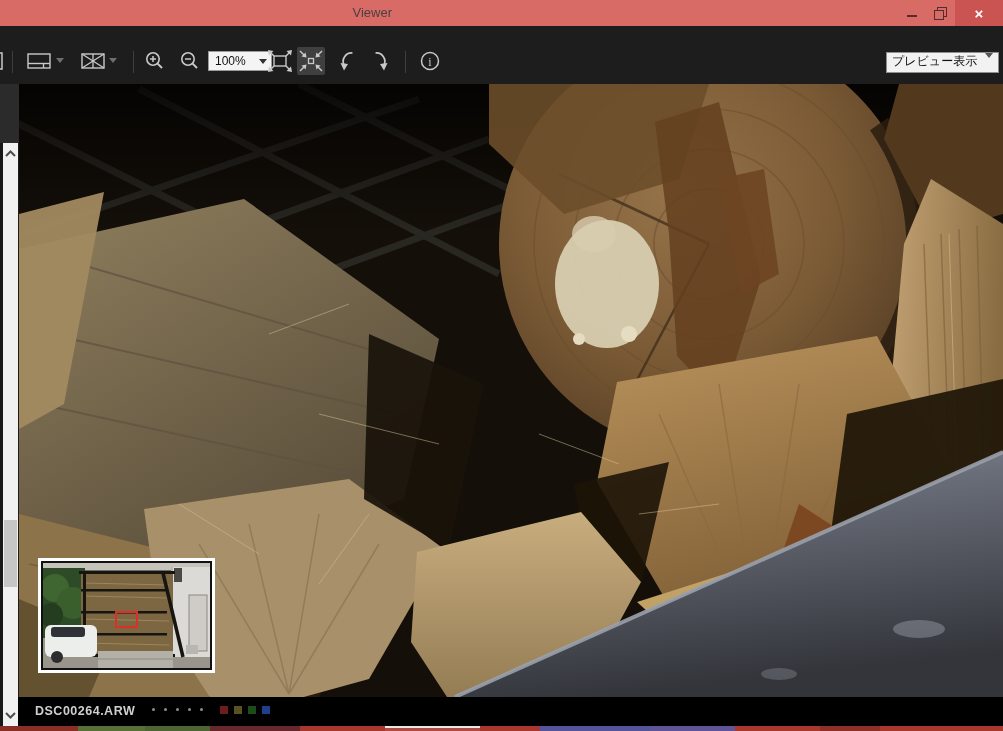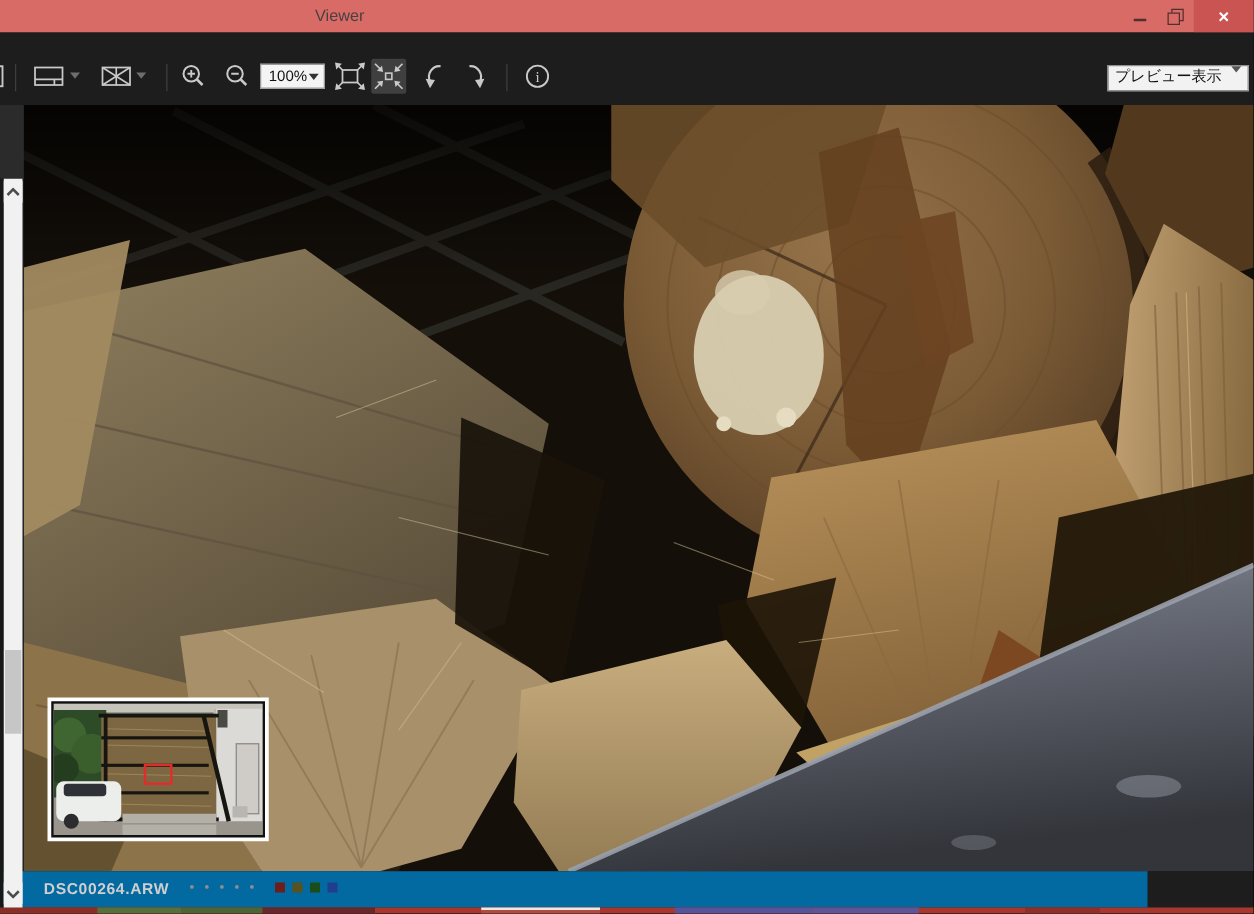--- a/index.html
+++ b/index.html
@@ -1,37 +1,37 @@
 <!DOCTYPE html>
 <html><head>
 <meta charset="utf-8">
 <style>
   html,body{margin:0;padding:0;background:#000;}
   #app{position:relative;width:1003px;height:731px;overflow:hidden;font-family:"Liberation Sans",sans-serif;background:#1d1d1d;}
 
   
   .titlebar{position:absolute;left:0;top:0;width:1003px;height:26px;background:#d96b67;}
-  .title-text{position:absolute;left:252px;top:5px;width:140px;text-align:left;font-size:13px;color:#4a4040;}
+  .title-text{position:absolute;left:252px;top:5px;width:140px;text-align:right;font-size:13px;color:#4a4040;}
   .win-btn{position:absolute;top:0;height:26px;display:flex;align-items:center;justify-content:center;}
   .btn-min{left:898px;width:28px;}
   .btn-min .bar{width:10px;height:2px;background:#50302e;margin-top:6px;}
   .btn-restore{left:926px;width:28px;}
   .restore-glyph{position:relative;width:12px;height:12px;}
   .restore-glyph .sq{position:absolute;width:8px;height:8px;border:1.5px solid #50302e;background:transparent;}
   .restore-glyph .sq.back{left:3px;top:0;}
   .restore-glyph .sq.front{left:0;top:3px;background:#d96b67;}
   .btn-close{left:955px;width:48px;background:#c95452;color:#fff;font-size:15px;font-weight:bold;}
 
   
   .toolbar{position:absolute;left:0;top:26px;width:1003px;height:58px;background:#1d1d1d;overflow:hidden;}
   .tb-btn{position:absolute;top:21px;width:28px;height:28px;display:flex;align-items:center;justify-content:center;border-radius:2px;}
   .tb-btn.active{background:#3f3f3f;}
   .sep{position:absolute;top:25px;width:1px;height:22px;background:#3e3e3e;}
   .caret{position:absolute;top:32px;width:0;height:0;border-left:4px solid transparent;border-right:4px solid transparent;border-top:5px solid #6e6e6e;}
-  .zoom-select{position:absolute;left:208px;top:25px;width:52px;height:20px;background:#f4f4f4;border:1px solid #9a9a9a;display:flex;align-items:center;box-sizing:border-box;justify-content:flex-end;}
+  .zoom-select{position:absolute;left:208px;top:25px;width:64px;height:20px;background:#f4f4f4;border:1px solid #9a9a9a;display:flex;align-items:center;box-sizing:border-box;justify-content:flex-end;}
   .zoom-select .zs-text{flex:1;font-size:12px;color:#111;padding-left:6px;}
   .zoom-select .zs-caret{width:0;height:0;border-left:4px solid transparent;border-right:4px solid transparent;border-top:5px solid #333;margin-right:4px;}
   .view-select{position:absolute;right:4px;top:26px;width:113px;height:21px;background:#f2f2f2;border:1px solid #8f8f8f;display:flex;align-items:flex-start;box-sizing:border-box;}
   .view-select .vs-text{flex:1;font-size:12px;color:#111;padding-left:5px;white-space:nowrap;overflow:hidden;}
   .view-select .vs-caret{width:0;height:0;border-left:4px solid transparent;border-right:4px solid transparent;border-top:5px solid #555;margin-right:5px;}
 
   
   .photo-area{position:absolute;left:19px;top:84px;width:984px;height:613px;z-index:1;}
   .photo-area svg{display:block;}
 
@@ -42,21 +42,21 @@
   
   .corner-block{position:absolute;left:0;top:84px;width:19px;height:59px;background:#2b2b2b;z-index:4;}
   .sb-left-sliver{position:absolute;left:0;top:143px;width:3px;height:583px;background:#181818;z-index:4;}
   .sb-track{position:absolute;left:3px;top:143px;width:15px;height:583px;background:#f1f1f1;z-index:4;}
   .sb-arrow{position:absolute;left:3px;width:15px;height:17px;background:#f1f1f1;display:flex;align-items:center;justify-content:center;z-index:5;}
   .sb-up{top:145px;}
   .sb-down{top:706px;}
   .sb-thumb{position:absolute;left:4px;top:520px;width:13px;height:67px;background:#c6c6c6;z-index:5;}
 
   
-  .statusbar{position:absolute;left:0;top:697px;width:918px;height:29px;background:#0369a1;z-index:3;}
+  .statusbar{position:absolute;left:0;top:697px;width:1003px;height:29px;background:#000000;z-index:3;}
   .filename{position:absolute;left:35px;top:7px;font-size:12.5px;font-weight:bold;letter-spacing:.5px;color:#cfcfcf;}
   .dots{position:absolute;left:152px;top:708px;display:flex;gap:9px;z-index:4;}
   .dot{width:3px;height:3px;border-radius:50%;background:#8f8f8f;}
   .markers{position:absolute;left:220px;top:706px;display:flex;gap:6px;z-index:4;}
   .marker{width:8px;height:8px;}
 
   
   .sliver{position:absolute;left:0;top:726px;width:1003px;height:5px;background:#a8382f;z-index:3;}
   .sliver .p{position:absolute;top:0;height:5px;}
 </style>

